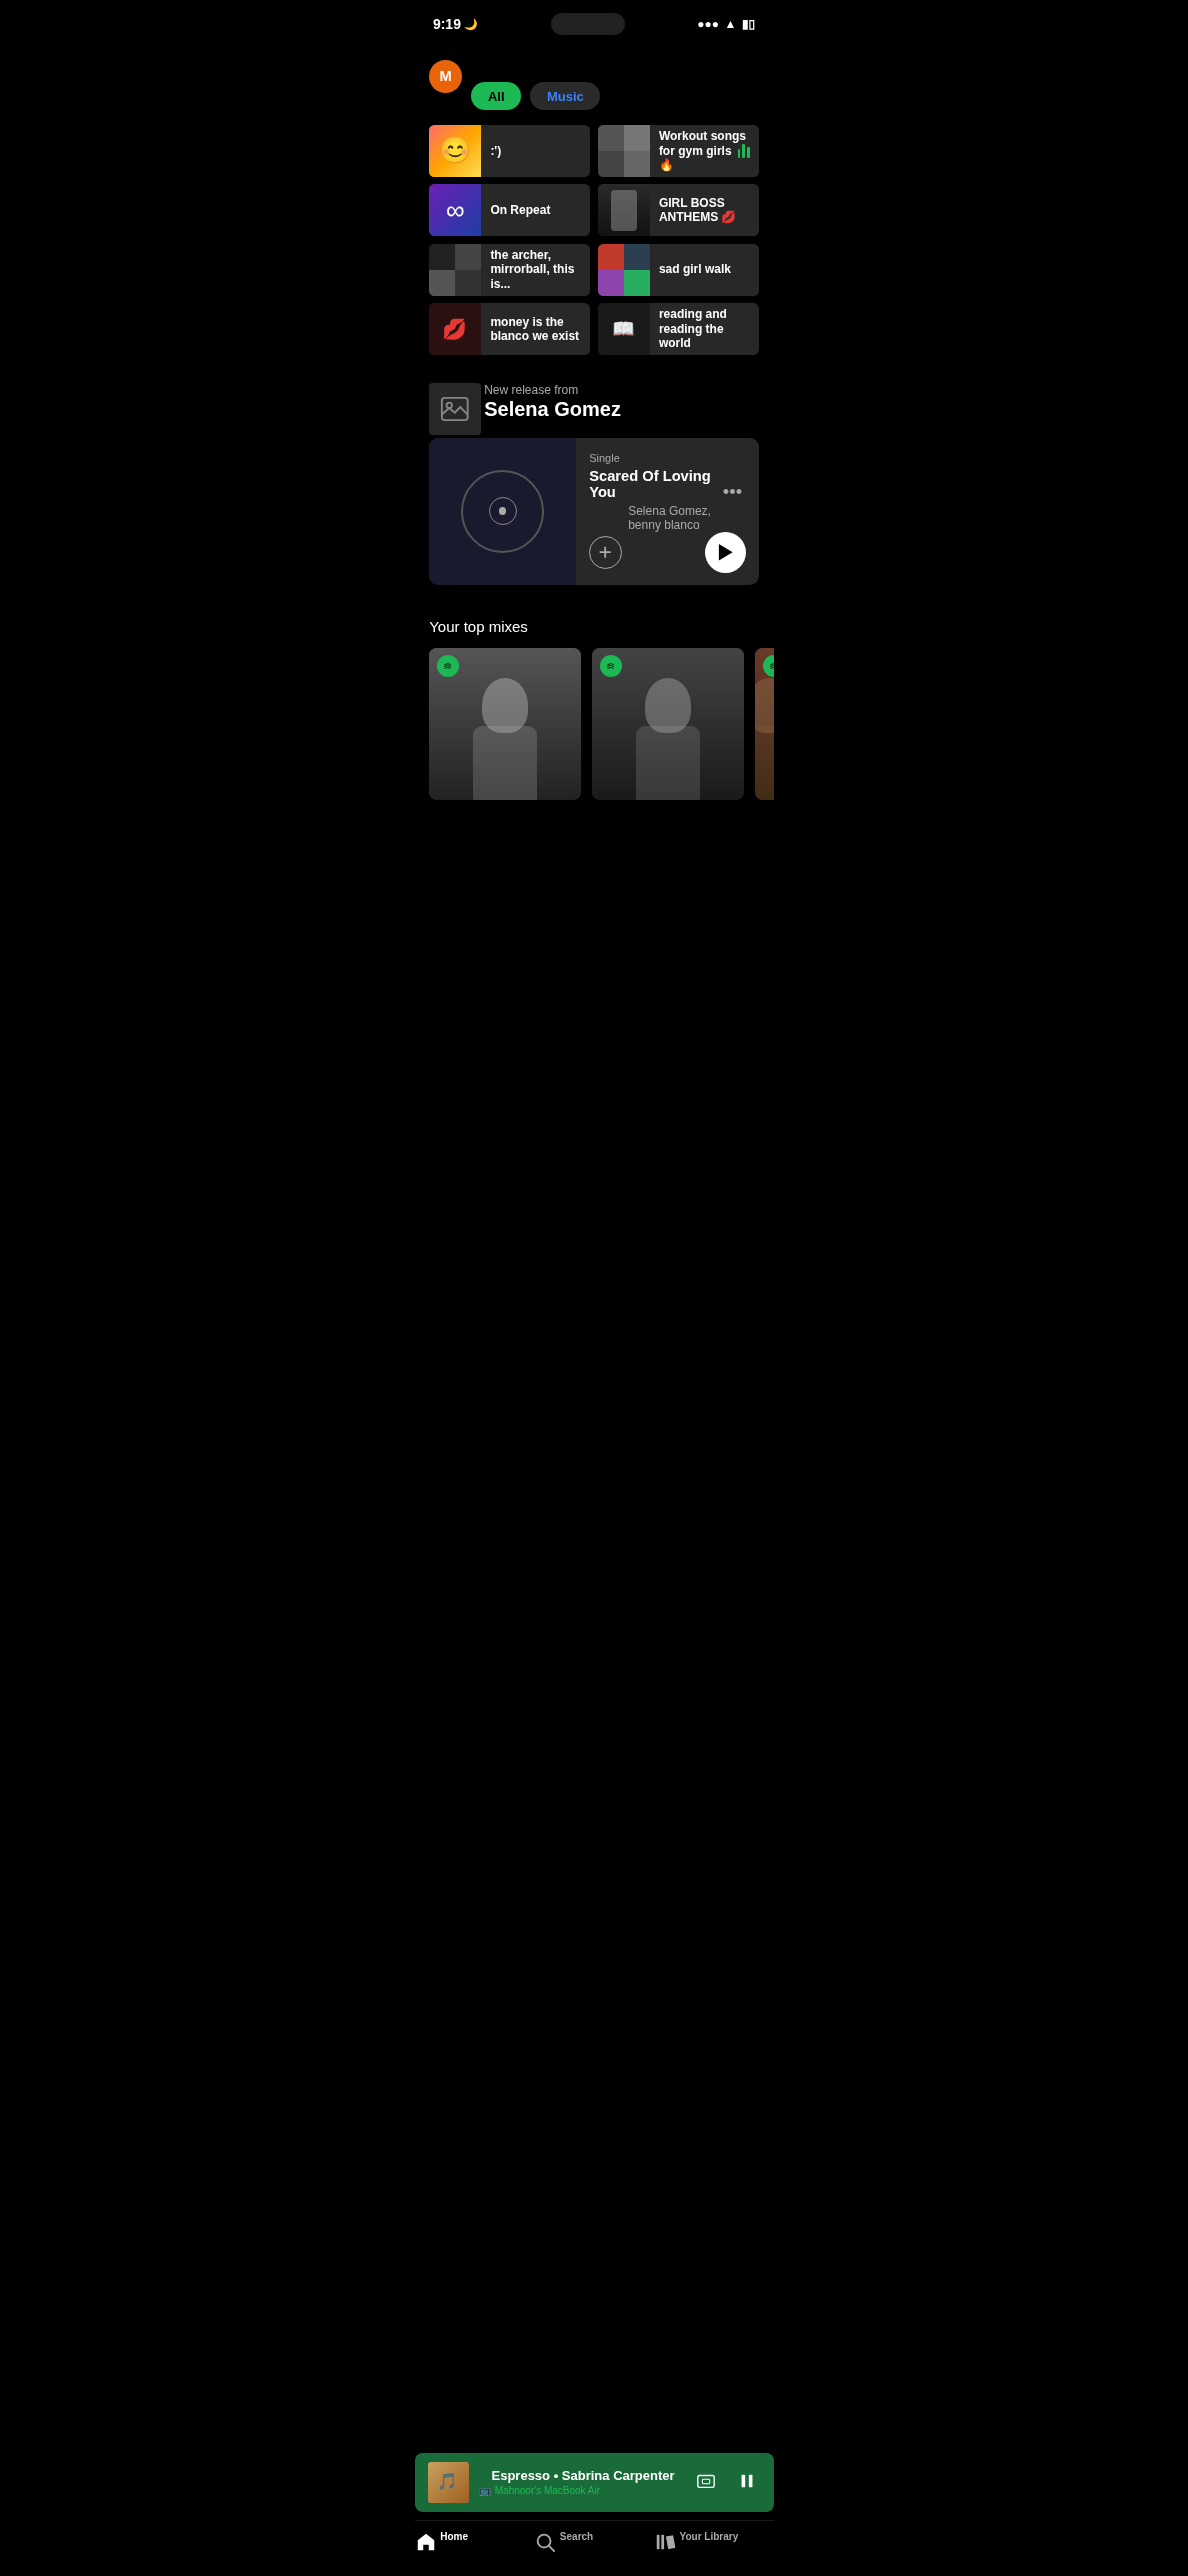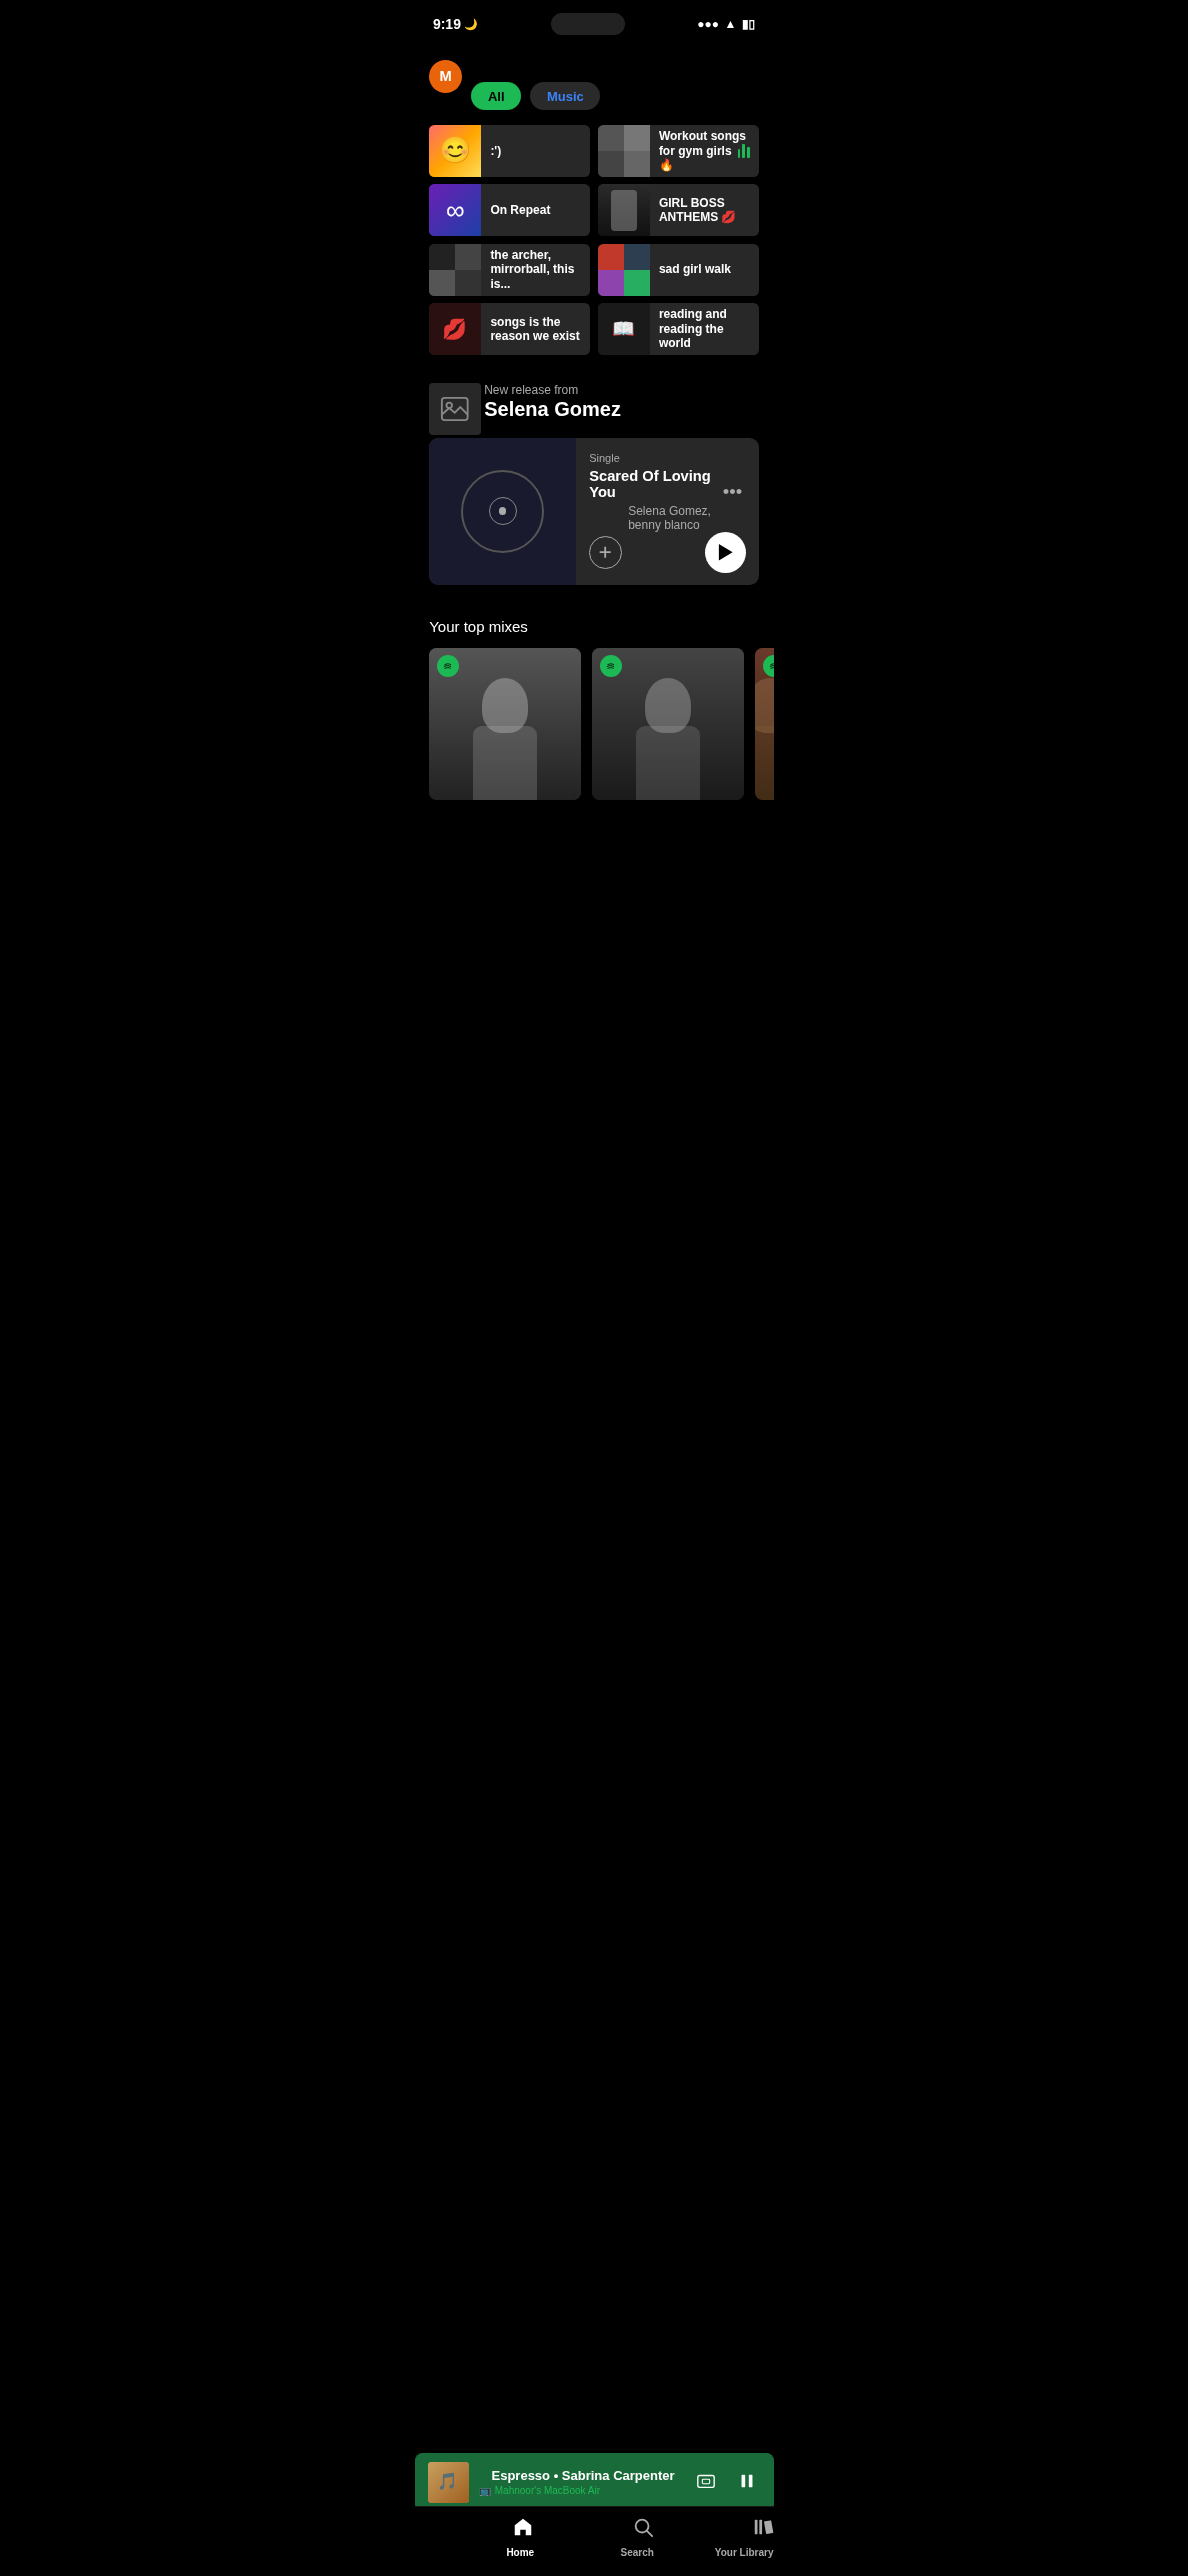--- a/index.html
+++ b/index.html
@@ -334,22 +334,22 @@
       max-width: 359px;
       margin: 0 auto;
       background: #000;
       display: flex;
       justify-content: space-around;
       padding: 9.2px 0 18.4px;
       border-top: 0.9px solid #1a1a1a;
     }
     .nav-item {
       display: flex;
-      flex-direction: column;
-      align-items: flex-end;
+      flex-direction: row;
+      align-items: flex-start;
       gap: 3.7px;
       cursor: pointer;
       color: #aaa;
       font-size: 10px;
       font-weight: 600;
       flex: 1;
     }
     .nav-item.active { color: #fff; }
     .nav-icon { font-size: 20px; }
 
@@ -531,21 +531,21 @@
       <div></div>
         <div></div>
         <div></div>
         <div></div>
     </div>
     <span class="quick-item-label">sad girl walk</span>
   </div>
 
   <div class="quick-item">
     <div class="money-img quick-item-img">💋</div>
-    <span class="quick-item-label">songs is the reason we exist</span>
+    <span class="quick-item-label">money is the blanco we exist</span>
   </div>
 
   <div class="quick-item">
     <div class="reading-img quick-item-img">📖</div>
     <span class="quick-item-label">reading and reading the world</span>
   </div>
 
 </div>
 
 <div class="new-release-section">

